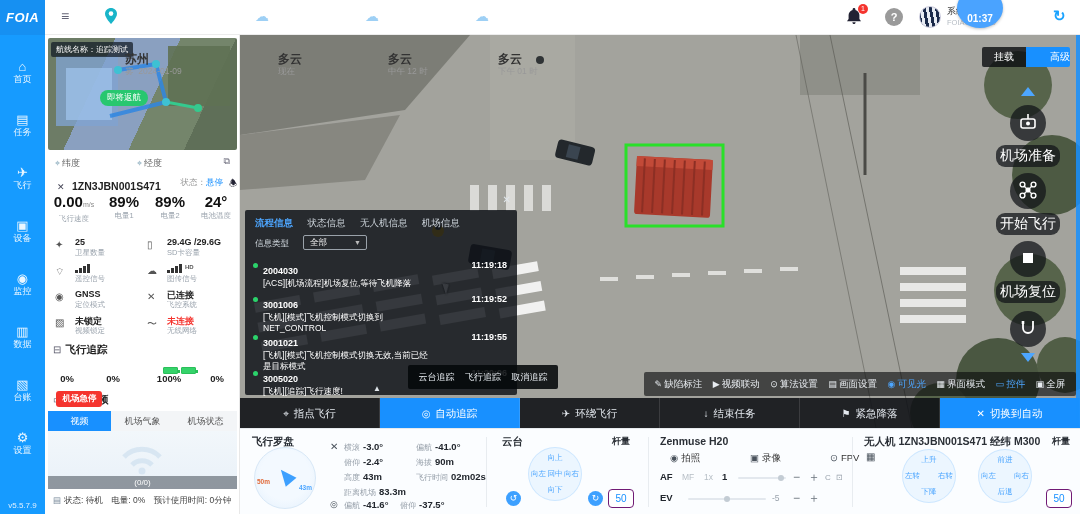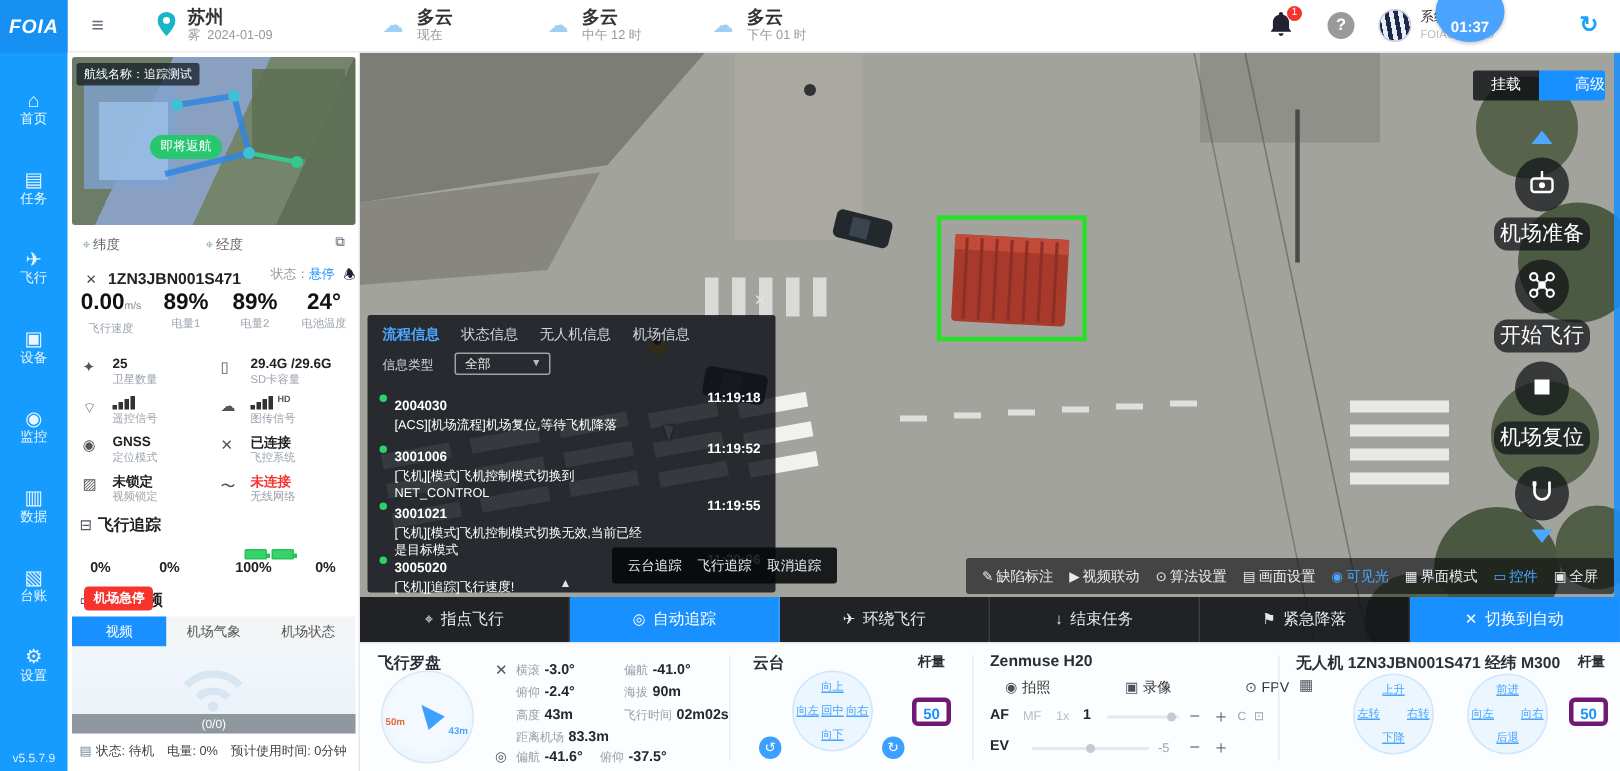--- a/index.html
+++ b/index.html
@@ -12,21 +12,21 @@
   #logo { position:absolute; left:0; top:0; width:45px; height:35px; background:#1690f2;
           color:#fff; font-weight:bold; font-style:italic; font-size:13px; line-height:35px; text-align:center; letter-spacing:.5px;}
   .side-item { position:absolute; left:0; width:45px; text-align:center; color:#eaf6ff; cursor:pointer; }
   .side-item .g { display:block; font-size:13px; line-height:14px; }
   .side-item .t { display:block; font-size:9px; line-height:11px;text-align:center; }
   #version { position:absolute; left:0; bottom:4px; width:45px; text-align:center; color:#dff0ff; font-size:8px; }
 
   
   #topbar { position:absolute; left:45px; top:0; width:1035px; height:35px; background:#fff; border-bottom:1px solid #ececec; z-index:25;}
   .tb { position:absolute; }
-  .tb-title { font-size:12px; font-weight:bold; color:#333; line-height:13px; }
+  .tb-title { font-size:12px; font-weight:bold; color:#333; line-height:13px;margin-top:48px; }
   .tb-sub { font-size:8.5px; color:#999; line-height:11px; }
   .cloud { color:#9ed0f5; font-size:14px; }
   .bell-badge { position:absolute; top:-4px; right:-7px; background:#f5342e; color:#fff; font-size:7px; line-height:10px;
                 min-width:10px; text-align:center; border-radius:6px; padding:0 2px; }
   #timer-bubble { position:absolute; left:912px; top:-12px; width:46px; height:40px; background:#4aa3ff; border-radius:50%;
                   color:#fff; font-size:10px; font-weight:bold; text-align:center; line-height:62px; box-shadow:0 1px 3px rgba(0,0,0,.25); z-index:26;}
   .round-icon { width:18px; height:18px; border-radius:50%; background:#9a9a9a; color:#fff; font-size:11px; font-weight:bold;
                 text-align:center; line-height:18px; }
   #avatar { width:22px; height:22px; border-radius:50%; background:repeating-linear-gradient(80deg,#1b2a4a 0 3px,#e8ecf3 3px 6px); border:1px solid #ccd; }
 
@@ -127,30 +127,30 @@
   .bp-divider { position:absolute; top:8px; width:1px; height:70px; background:#e8ecf0;}
   #compass { position:absolute; left:14px; top:18px; width:62px; height:62px; border-radius:50%;
              background:radial-gradient(circle at 50% 45%, #f3f9ff 0 55%, #e2effc 100%); border:1px solid #d8e8f7;}
   #compass .needle { position:absolute; left:24px; top:20px; width:0; height:0; border-left:7px solid transparent; border-right:7px solid transparent; border-bottom:16px solid #3da0ff; transform:rotate(-40deg);}
   #compass .ro1 { position:absolute; left:2px; top:30px; font-size:6.5px; color:#e06a3a; font-weight:bold;}
   #compass .ro2 { position:absolute; right:3px; top:36px; font-size:6.5px; color:#4da6ff; font-weight:bold;}
   .att-ic { position:absolute; font-size:10px; color:#49525c;}
   .att { position:absolute; font-size:8px; color:#98a1ab; white-space:nowrap;}
   .att b { font-size:9.5px; color:#22272e; margin-left:3px;}
   .dpad { position:absolute; width:54px; height:54px; border-radius:50%; background:rgba(61,160,255,.08); border:1px solid rgba(61,160,255,.18);}
-  .dpad span { position:absolute; font-size:7.5px; color:#49a4ff; white-space:nowrap; cursor:pointer;text-decoration:underline;}
+  .dpad span { position:absolute; font-size:7.5px; color:#49a4ff; white-space:nowrap; cursor:pointer;}
   .dpad .u { top:5px; left:50%; transform:translateX(-50%);}
   .dpad .d { bottom:5px; left:50%; transform:translateX(-50%);}
   .dpad .l { left:2px; top:50%; transform:translateY(-50%);}
   .dpad .r { right:2px; top:50%; transform:translateY(-50%);}
   .dpad .c { left:50%; top:50%; transform:translate(-50%,-50%);}
   .mini-btn { position:absolute; width:15px; height:15px; border-radius:50%; background:#3da0ff; color:#fff; font-size:9px; line-height:15px; text-align:center; cursor:pointer;}
   .stick-label { position:absolute; font-size:9px; font-weight:bold; color:#2a2f36;}
-  .stick-box { position:absolute; width:26px; height:19px; border:3px solid #701a75; border-radius:4px; background:#fff;
-               color:#1890ff; font-size:10px; font-weight:bold; text-align:center; line-height:18px;}
+  .stick-box { position:absolute; width:26px; height:19px; border:1px solid #701a75; border-radius:4px; background:#fff;
+               color:#1890ff; font-size:10px; font-weight:normal; text-align:center; line-height:18px;margin-top:24px;}
   .cam-btn { position:absolute; font-size:9.5px; color:#333; cursor:pointer; white-space:nowrap;}
   .cam-btn .ic { margin-right:3px; color:#49525c;}
   .cam-lab { position:absolute; font-size:9.5px; font-weight:bold; color:#22272e;}
   .cam-sub { position:absolute; font-size:8.5px; color:#b6bec6;}
   .track-line { position:absolute; height:2px; background:#e3e8ee; border-radius:1px;}
   .track-dot { position:absolute; width:6px; height:6px; border-radius:50%; background:#c3ccd4; top:-2px;}
   .pm { position:absolute; font-size:12px; color:#6a737d; cursor:pointer; line-height:10px;}
   .tiny-ic { position:absolute; font-size:8px; color:#9aa3ad; cursor:pointer;}
   .ev-val { position:absolute; font-size:8.5px; color:#9aa3ad;}
 </style>

